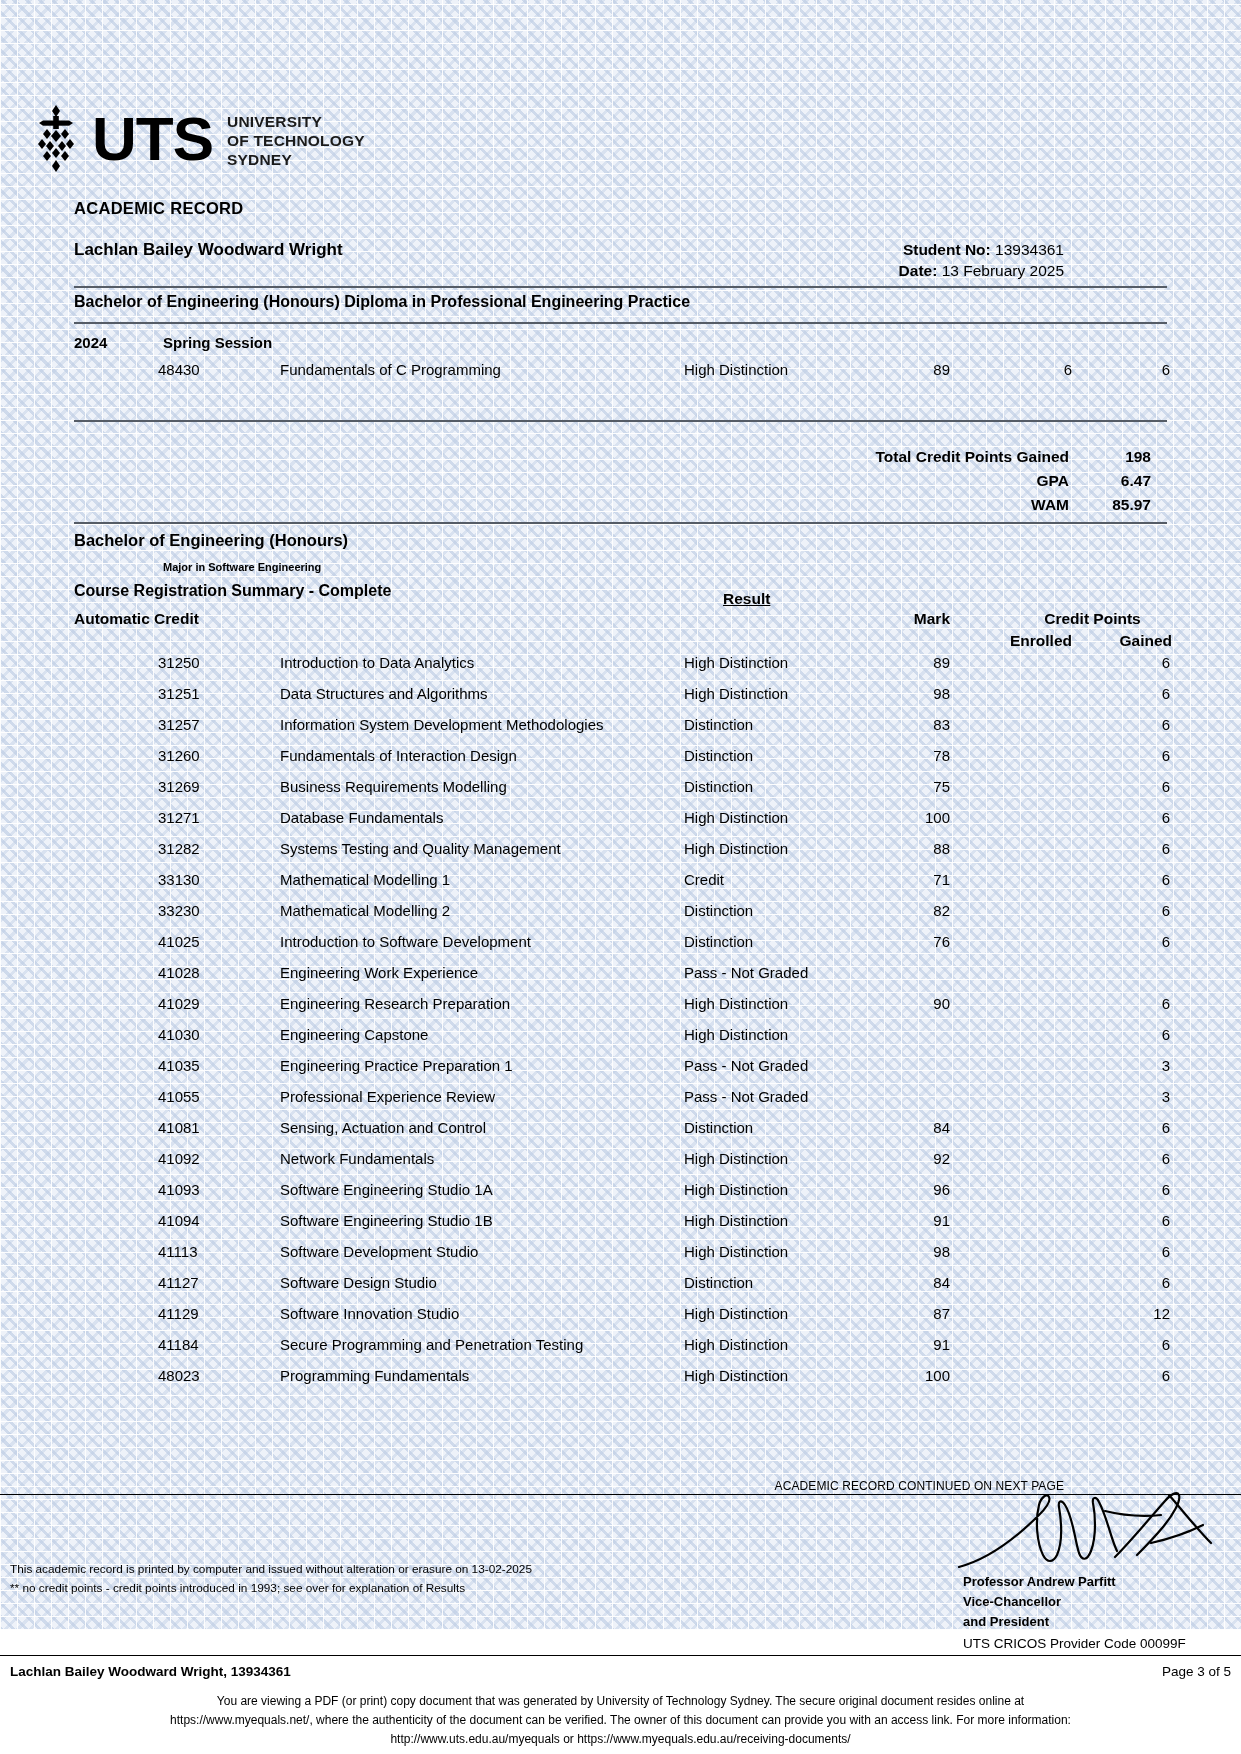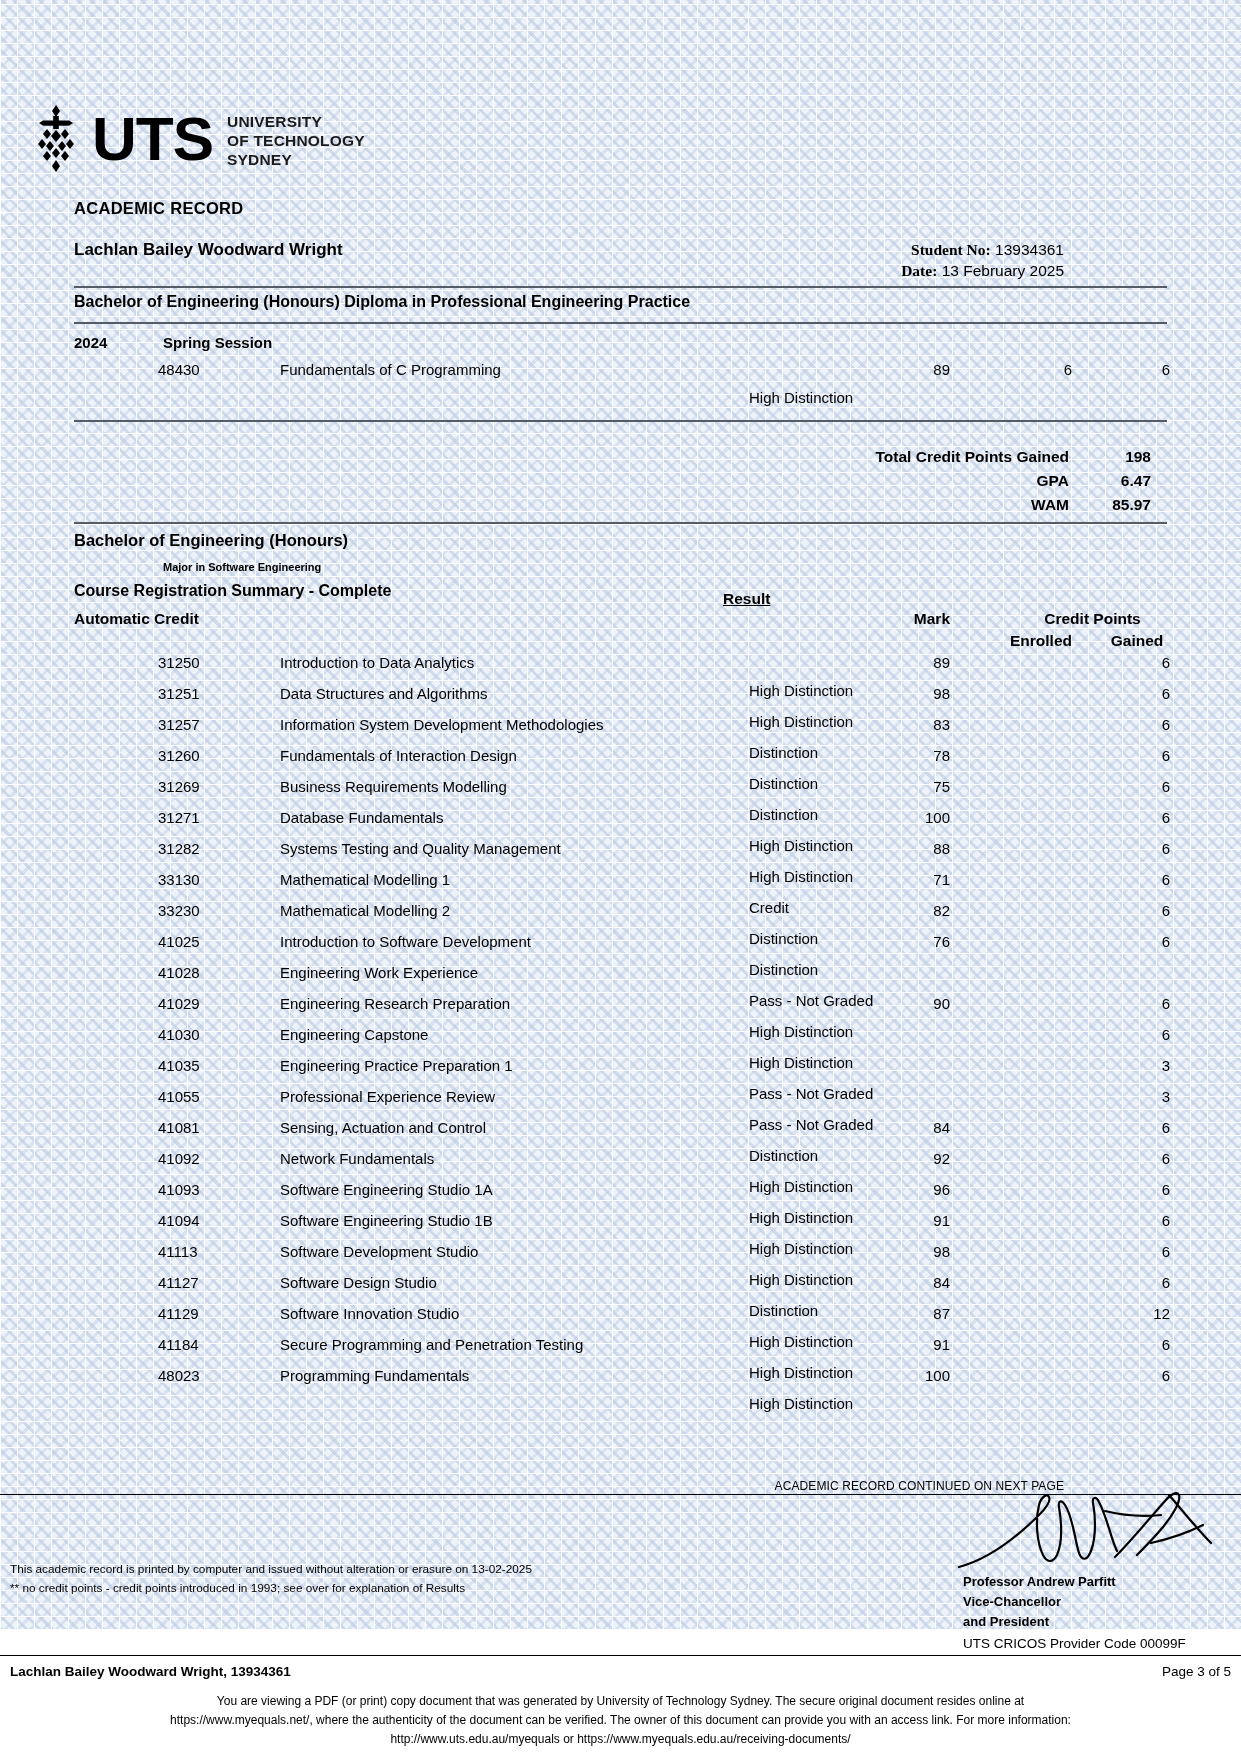--- a/index.html
+++ b/index.html
@@ -86,21 +86,21 @@
     font-weight: bold;
   }
   .meta-right {
     position: absolute;
     right: 177px;
     top: 239px;
     text-align: right;
     font-size: 15.5px;
     line-height: 21px;
   }
-  .meta-right .lbl { font-weight: bold; font-family: Liberation Serif, serif; }
+  .meta-right .lbl { font-weight: bold; }
 
   .rule {
     position: absolute;
     background: #555c66;
     height: 1.6px;
   }
 
   .award-title {
     position: absolute;
     left: 74px;
@@ -128,21 +128,21 @@
   .row {
     position: absolute;
     left: 0;
     width: 1241px;
     height: 27px;
     font-size: 15px;
     line-height: 27px;
   }
   .c-code   { position: absolute; left: 158px; width: 90px; }
   .c-name   { position: absolute; left: 280px; width: 380px; }
-  .c-result { position: absolute; left: 749px; width: 180px; margin-top: 28px; }
+  .c-result { position: absolute; left: 684px; width: 180px; }
   .c-mark   { position: absolute; left: 890px; width: 60px; text-align: right; }
   .c-enr    { position: absolute; left: 1012px; width: 60px; text-align: right; }
   .c-gain   { position: absolute; left: 1110px; width: 60px; text-align: right; }
 
   
   .totals {
     position: absolute;
     top: 445px;
     left: 0;
     width: 1241px;
@@ -183,21 +183,21 @@
     left: 74px;
     top: 610px;
     font-size: 15.5px;
     font-weight: bold;
   }
   .hdr { position: absolute; font-size: 15.5px; font-weight: bold; }
   .hdr-result { left: 723px; top: 590px; text-decoration: underline; }
   .hdr-mark   { left: 890px; top: 610px; width: 60px; text-align: right; }
   .hdr-cp     { left: 1005px; top: 610px; width: 175px; text-align: center; }
   .hdr-enr    { left: 1000px; top: 632px; width: 72px; text-align: right; }
-  .hdr-gain   { left: 1102px; top: 632px; width: 70px; text-align: center; }
+  .hdr-gain   { left: 1102px; top: 632px; width: 70px; text-align: right; }
 
   
   .continued {
     position: absolute;
     right: 177px;
     top: 1479px;
     font-size: 12px;
     letter-spacing: 0.1px;
   }
   .disclaimer {

